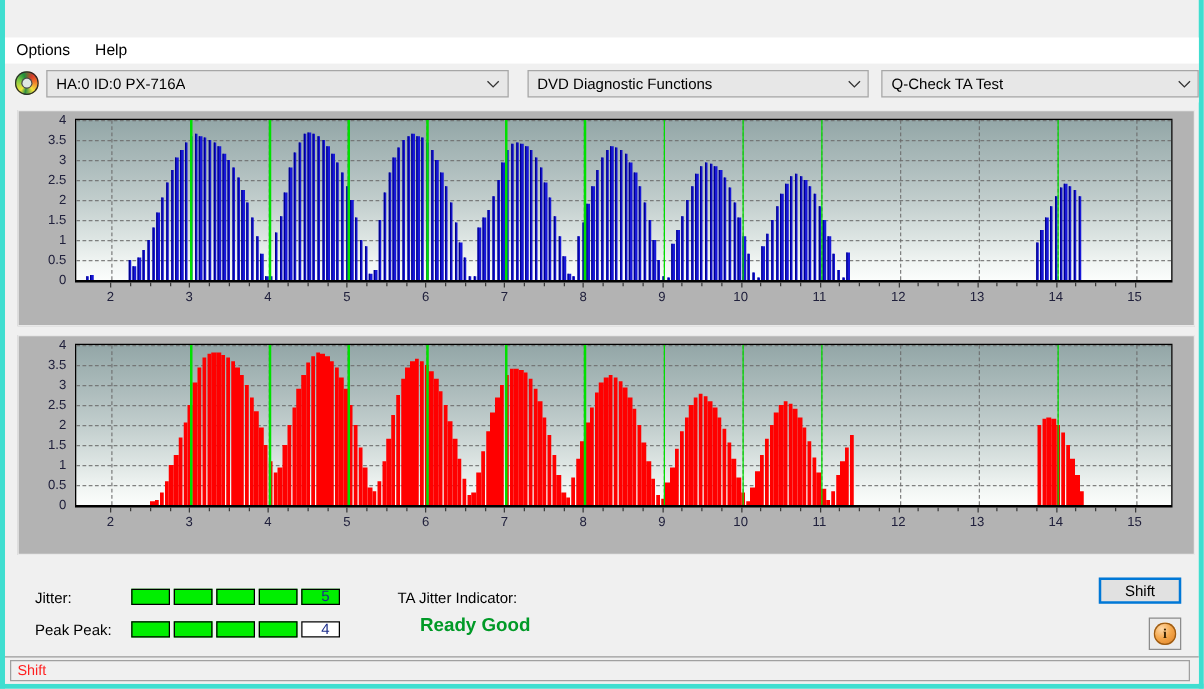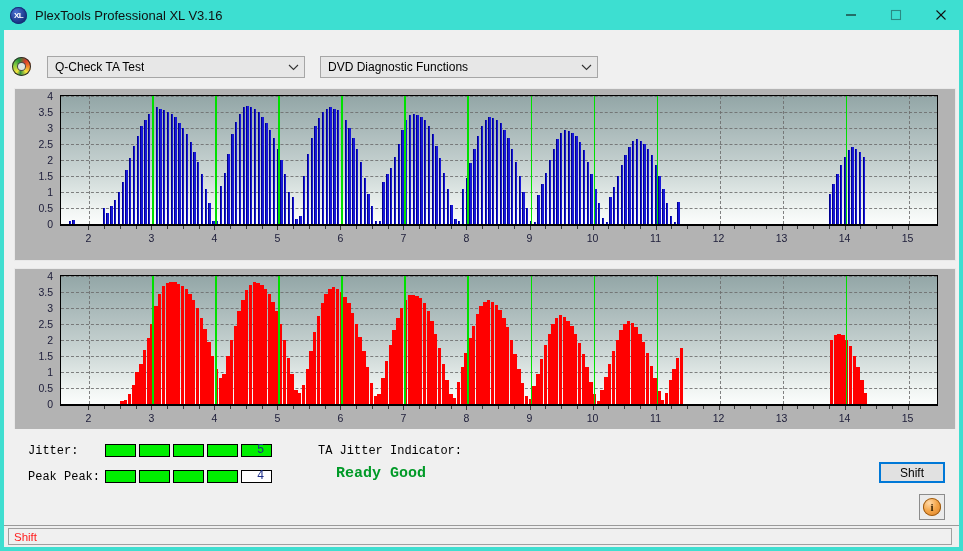--- a/index.html
+++ b/index.html
@@ -118,23 +118,22 @@
   .xaxis{
     position:absolute;left:45px;width:878px;height:30px;
     font-size:10.5px;color:#20203c;
   }
   .tick{position:absolute;top:0;width:0;height:4px;border-left:1px solid #3a3a3a;}
   .tick.minor{height:3px;}
   .xlab{position:absolute;top:6px;transform:translateX(-50%);}
 
   
   .results{
-    position:absolute;left:10px;top:429px;width:942px;height:62px;
+    position:absolute;left:10px;top:456px;width:942px;height:62px;
     background:#f0f0f0;
-    font-family:Liberation Mono, monospace;
   }
   .res-label{position:absolute;font-size:12px;color:#000;}
   .meter{position:absolute;display:flex;gap:3px;}
   .cell{width:31px;height:13px;border:1px solid #000;background:#ffffff;box-sizing:border-box;}
   .cell.on{background:#00ef00;}
   .meter-val{position:absolute;font-size:12px;color:#1c2d8a;}
   .ta-label{position:absolute;font-size:12px;color:#000;}
   .ta-value{position:absolute;font-size:15px;font-weight:bold;color:#009a27;}
 
   .btn-start{
@@ -169,58 +168,46 @@
     border:1px solid #a0a0a0;background:#f0f0f0;box-sizing:border-box;
     display:flex;align-items:center;padding-left:5px;
     font-size:11.5px;color:#ff2020;
   }
 </style>
 </head>
 <body>
 
 <div class="window">
 
-  <div class="titlebar">
-    <div class="app-logo">
-        <span>XL</span>
-      </div>
-    <div class="title-text">PlexTools Professional XL V3.16</div>
-    <div class="winbtns">
-      <div class="winbtn">
-        <svg width="12" height="12" viewBox="0 0 12 12">
-            <line x1="1" y1="6" x2="11" y2="6" stroke="#111" stroke-width="1.1"></line>
-          </svg>
-      </div>
-      <div class="winbtn">
-        <svg width="12" height="12" viewBox="0 0 12 12">
-            <rect x="1.5" y="1.5" width="9" height="9" fill="none" stroke="#2a8a84" stroke-width="1.1"></rect>
-          </svg>
-      </div>
-      <div class="winbtn">
-        <svg width="12" height="12" viewBox="0 0 12 12">
-            <line x1="1.5" y1="1.5" x2="10.5" y2="10.5" stroke="#111" stroke-width="1.1"></line>
-            <line x1="10.5" y1="1.5" x2="1.5" y2="10.5" stroke="#111" stroke-width="1.1"></line>
-          </svg>
-      </div>
-    </div>
+
+  <div class="menubar">
+    <div class="menuitem">Options</div>
+    <div class="menuitem">Help</div>
   </div>
-
 
   <div class="toolbar">
     <div class="drive-icon"></div>
-    <div class="combo" id="combo-test">
-      <div class="label">Q-Check TA Test</div>
+    <div class="combo" id="combo-drive">
+      <div class="label">HA:0 ID:0  PX-716A</div>
       <div class="arrow">
         <svg width="11" height="8" viewBox="0 0 11 8">
             <path d="M1 2 L5.5 6.5 L10 2" fill="none" stroke="#333" stroke-width="1.1"></path>
           </svg>
       </div>
     </div>
     <div class="combo" id="combo-function">
       <div class="label">DVD Diagnostic Functions</div>
+      <div class="arrow">
+        <svg width="11" height="8" viewBox="0 0 11 8">
+            <path d="M1 2 L5.5 6.5 L10 2" fill="none" stroke="#333" stroke-width="1.1"></path>
+          </svg>
+      </div>
+    </div>
+    <div class="combo" id="combo-test">
+      <div class="label">Q-Check TA Test</div>
       <div class="arrow">
         <svg width="11" height="8" viewBox="0 0 11 8">
             <path d="M1 2 L5.5 6.5 L10 2" fill="none" stroke="#333" stroke-width="1.1"></path>
           </svg>
       </div>
     </div>
   </div>
 
   <div class="chart-panel" id="chart-top">
     <div class="ylabels">

